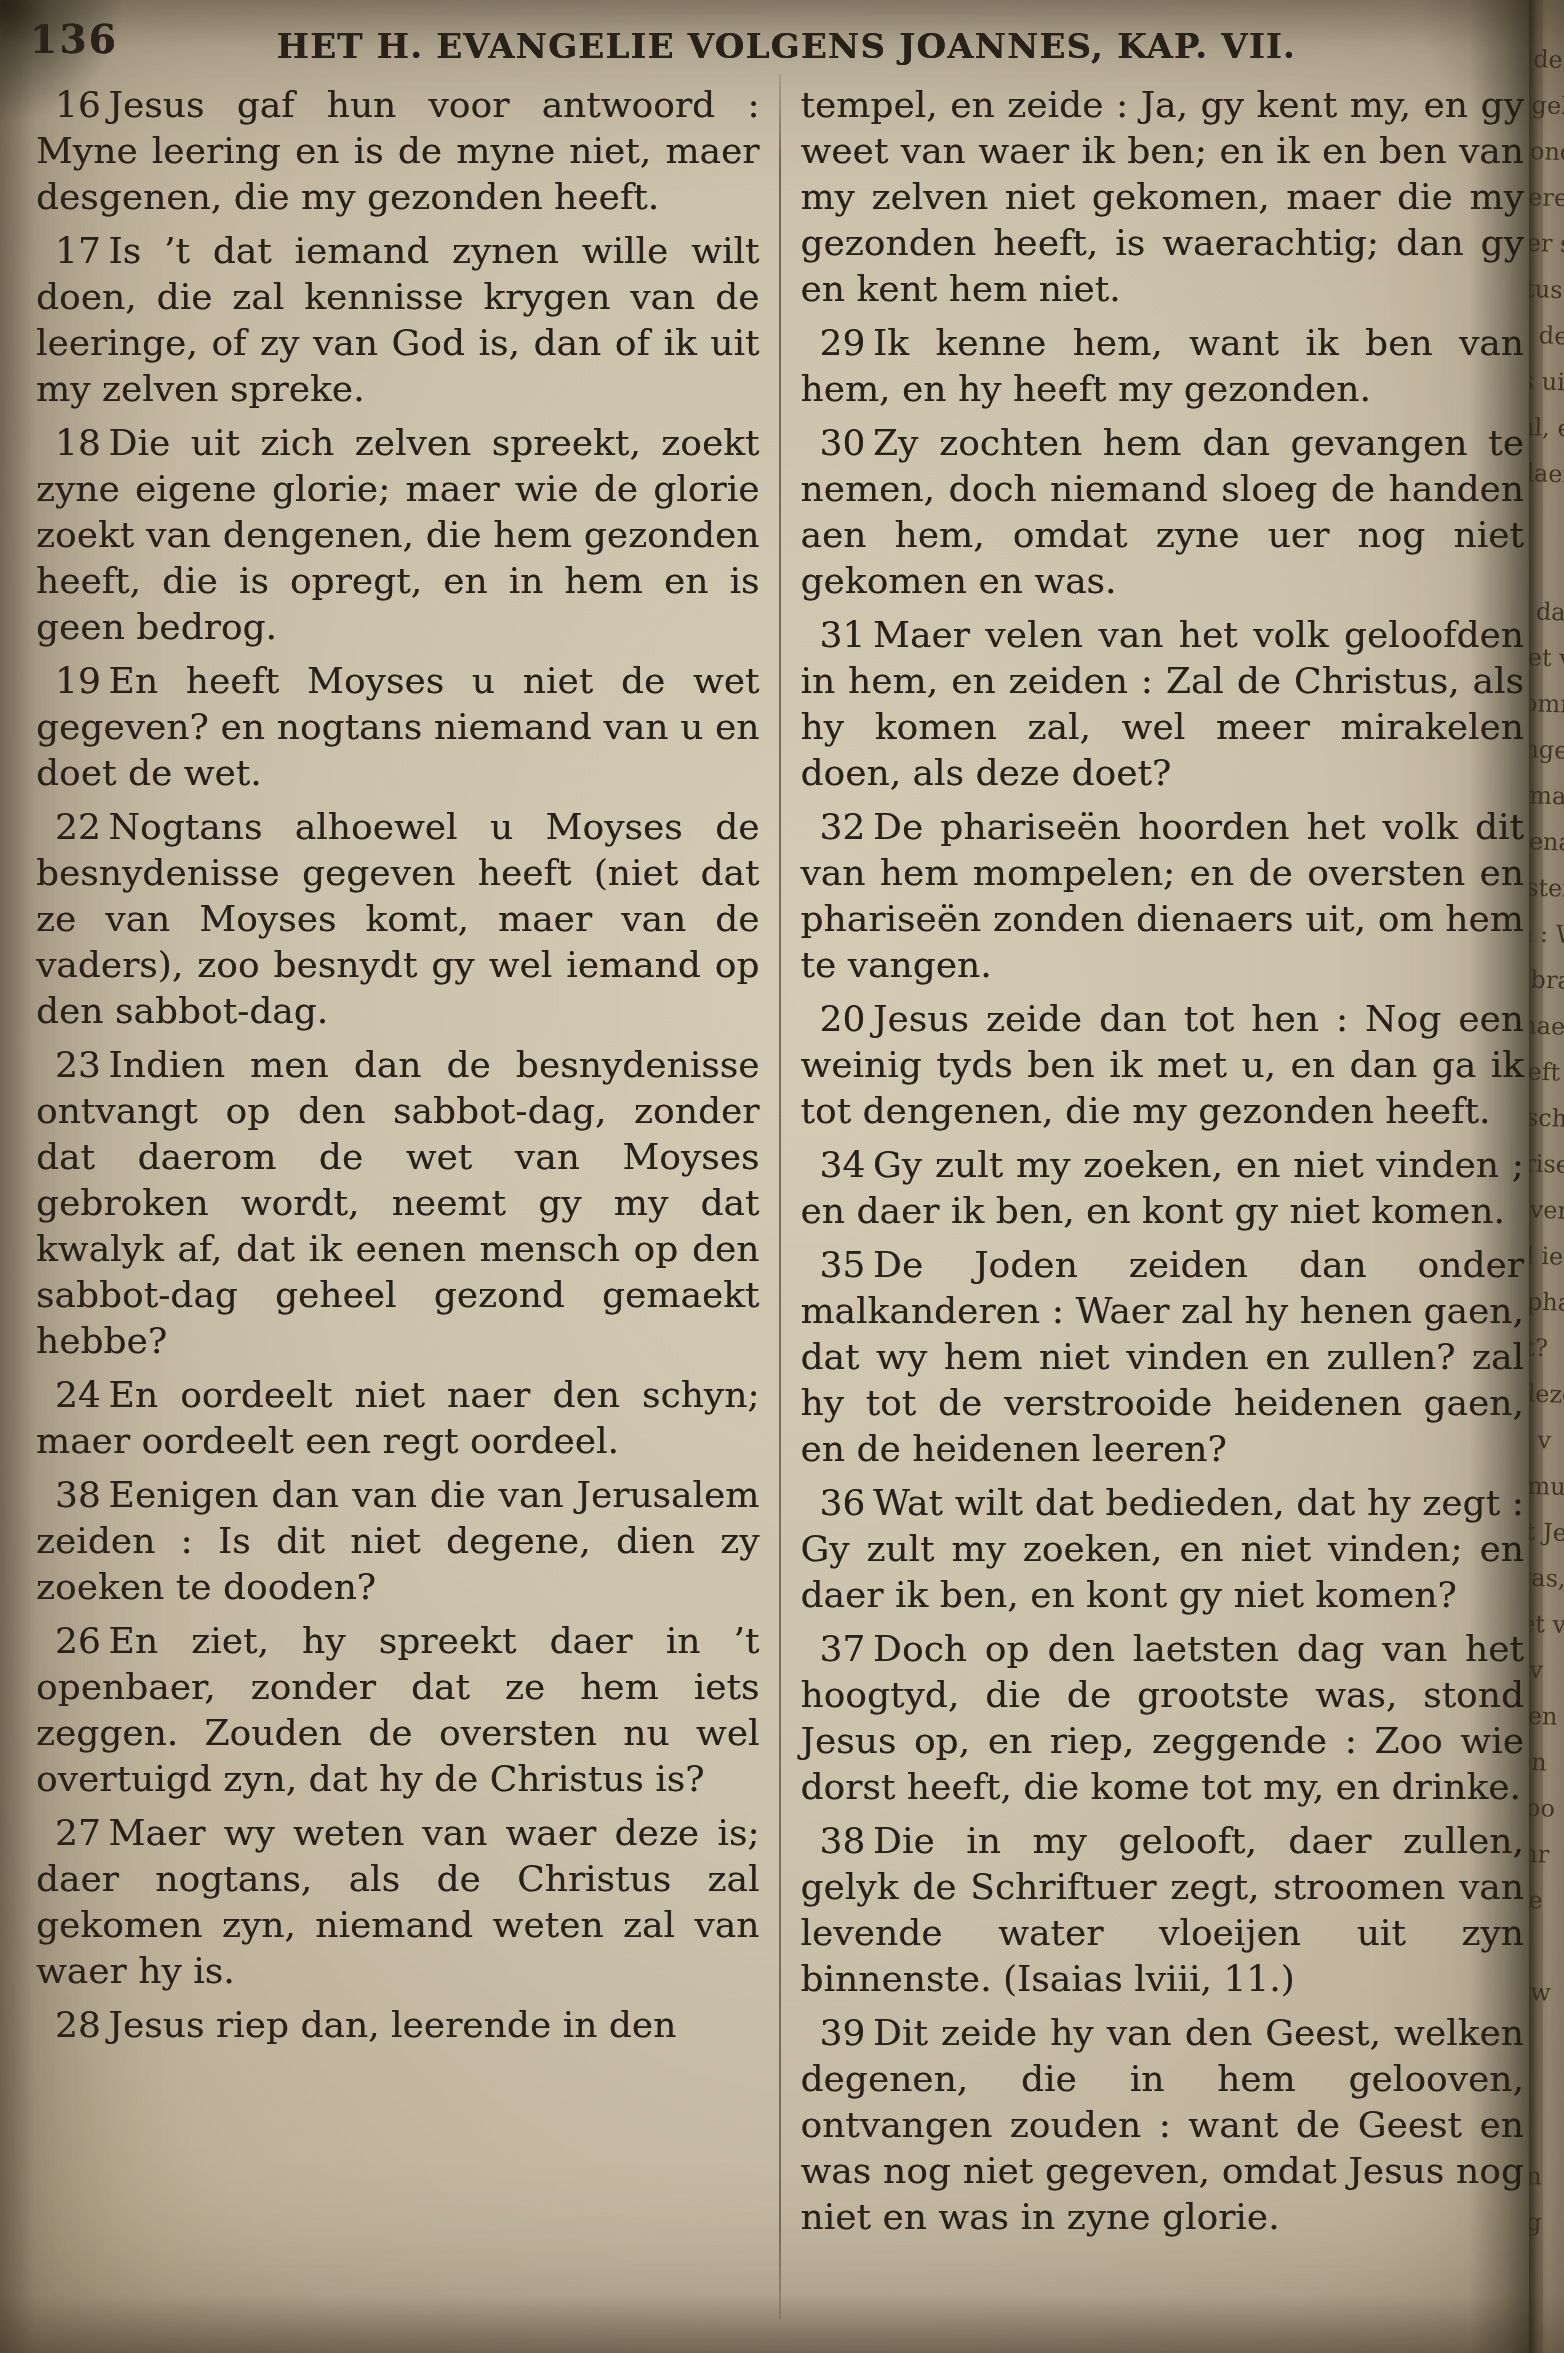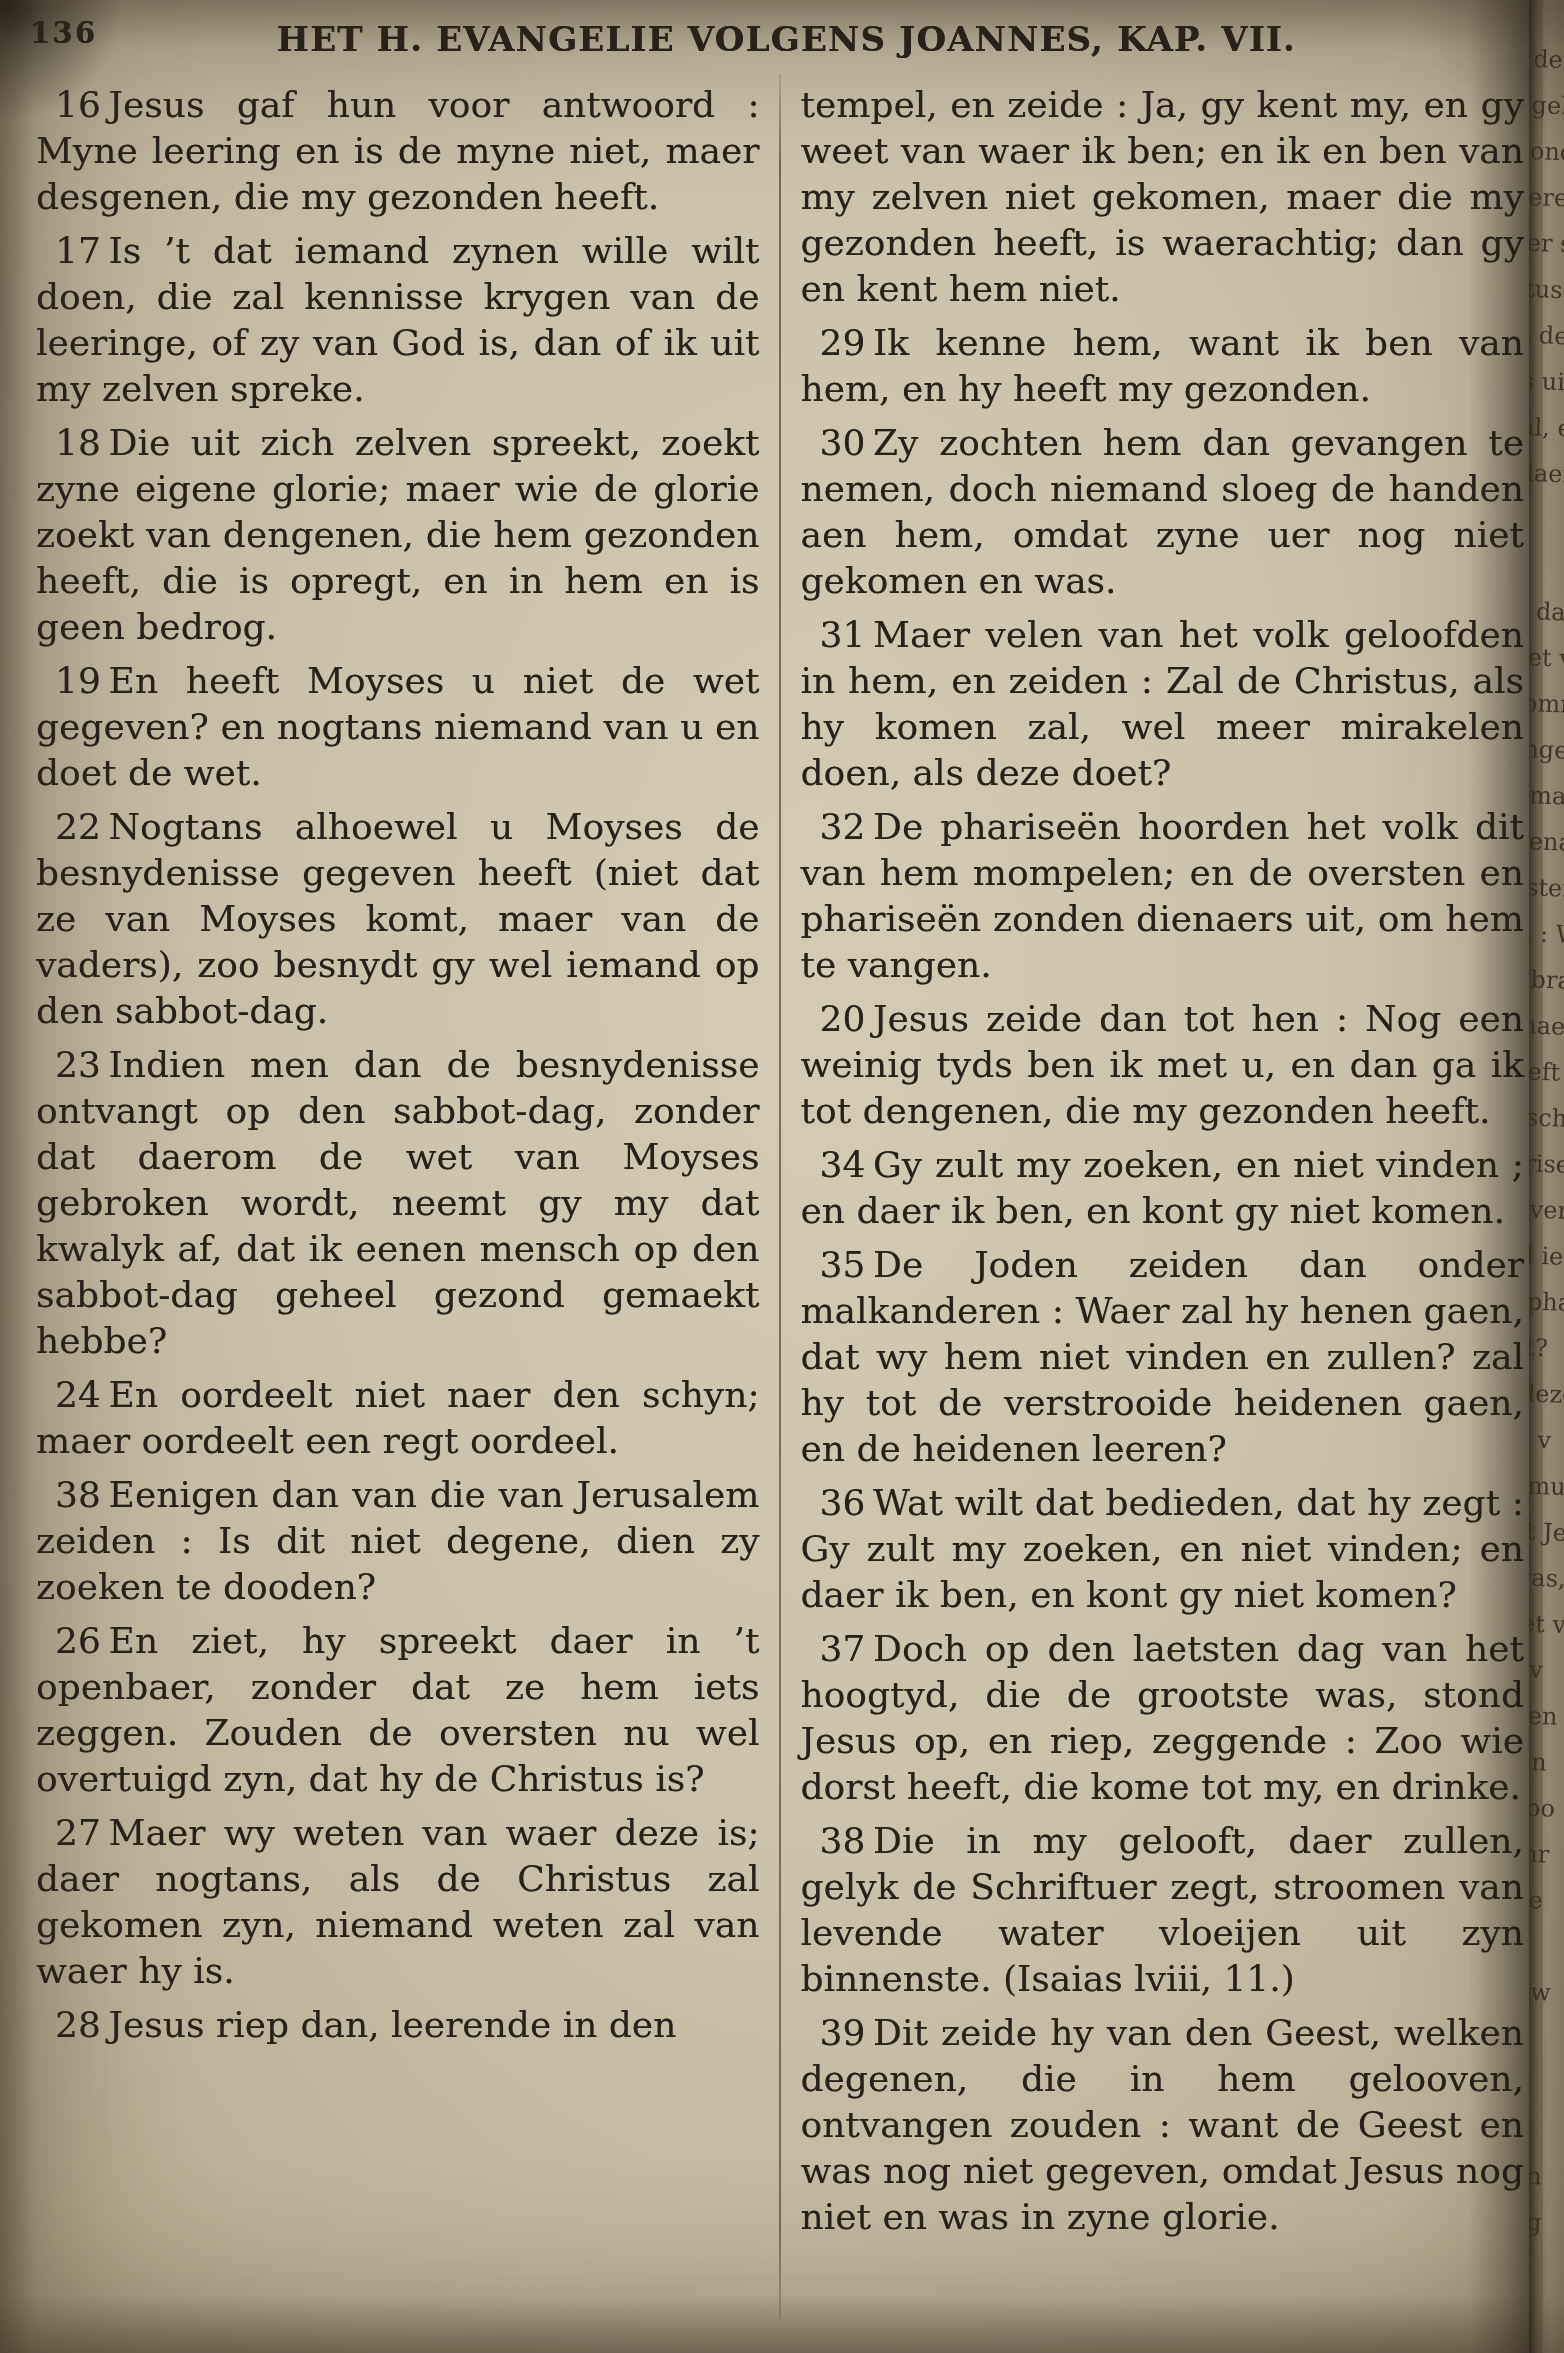--- a/index.html
+++ b/index.html
@@ -32,25 +32,25 @@
   .edge-lines{
     position:absolute;top:36px;left:4.7px;
     font-size:24px;line-height:46px;white-space:nowrap;
     color:rgba(56,46,32,0.92);
     transform:rotate(2deg);transform-origin:0 0;
   }
   .frag{height:46px;}
   .header{position:absolute;top:9.4px;left:0;right:47px;height:61px;z-index:2;}
   .pagenum{
     position:absolute;left:30px;top:6.3px;
-    font-size:29px;font-weight:bold;letter-spacing:2.3px;
+    font-size:39px;font-weight:bold;letter-spacing:2.3px;
     text-shadow:0 0 0.6px currentColor;
   }
   .title{
-    position:absolute;left:0;right:0;top:4.7px;margin:5px;
+    position:absolute;left:0;right:0;top:4.7px;margin:12px;
     padding-left:55px;
     text-align:center;
     font-size:34px;font-weight:bold;letter-spacing:1.2px;
     text-shadow:0 0 0.6px currentColor;
     white-space:nowrap;
   }
   .body{
     position:absolute;top:74px;left:28px;width:1504px;bottom:12.5px;z-index:2;
     display:grid;grid-template-columns:1fr 1.6px 1fr;column-gap:11.7px;
   }

